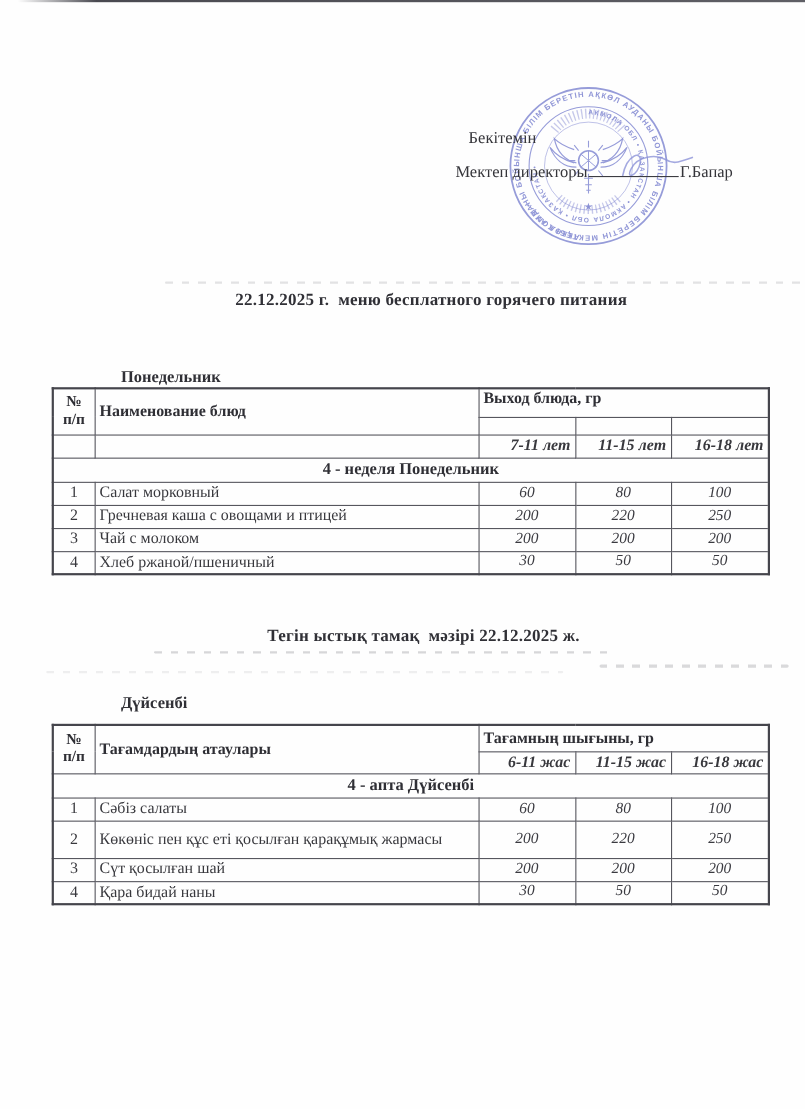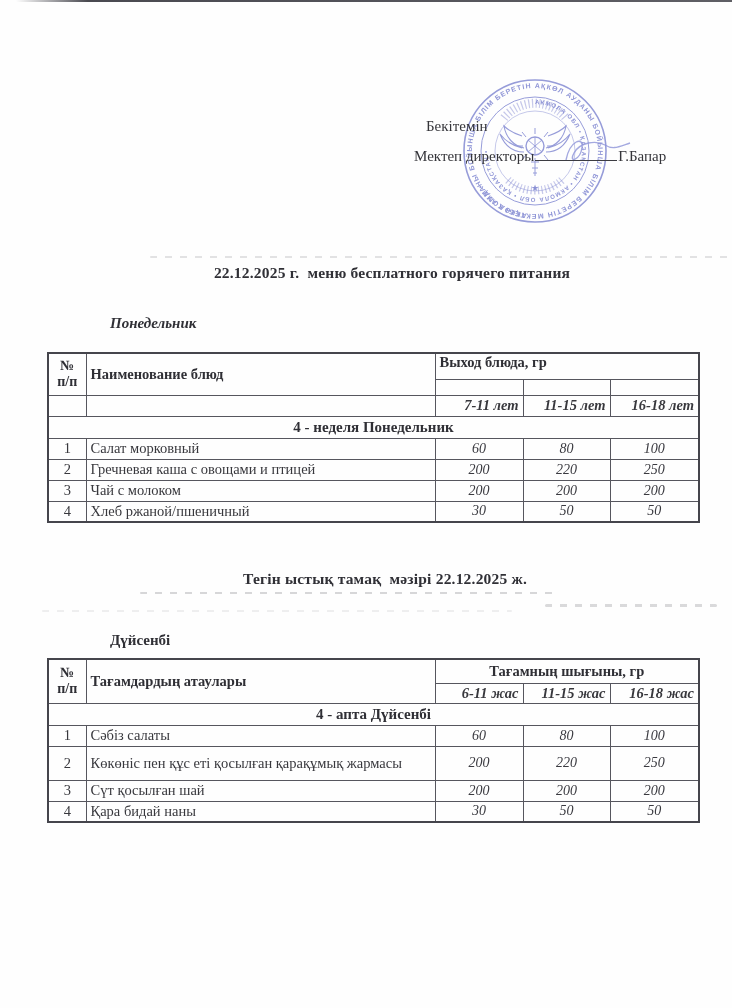--- a/index.html
+++ b/index.html
@@ -25,39 +25,39 @@
   .sig-line{display:inline-block;width:82px;height:13px;border-bottom:1.3px solid #3c3c42;margin:0 1px;}
   .stamp-svg{position:absolute;left:460px;top:76px;width:150px;height:150px;}
   .signature-svg{position:absolute;left:558px;top:126px;width:86px;height:48px;}
 
   
   .t-title{position:absolute;left:0;width:732px;text-align:center;font-weight:bold;
     font-size:15.5px;white-space:pre-wrap;letter-spacing:.2px;color:#303036;}
   .title-ru{top:264px;transform:translateX(26px);}
   .title-kz{top:570px;transform:translateX(19px);}
   .day-label{position:absolute;left:110px;font-weight:bold;font-size:15px;color:#303036;}
-  .day-ru{top:315px;font-style:italic;}
+  .day-ru{top:335px;}
   .day-kz{top:632px;}
 
   
   .tbl-wrap{position:absolute;left:47px;width:651px;}
   .tw-ru{top:352px;}
   .tw-kz{top:658px;}
   table.menu{border-collapse:collapse;table-layout:fixed;width:651px;
     font-size:14.5px;color:#38383d;}
   table.menu td{border:1px solid #56565e;padding:0 4px;overflow:hidden;}
   table.menu{border:2px solid #45454c;}
   col.c-num{width:38px;} col.c-name{width:349px;}
   col.c-a{width:88px;} col.c-b{width:87px;} col.c-c{width:89px;}
 
   td.th{font-weight:bold;color:#2f2f35;}
   td.num-h{text-align:center;white-space:pre-line;line-height:1.15;font-size:14px;}
   td.name-h{padding-left:8px;margin-left:40px;}
   td.out-h{padding-left:6px;vertical-align:top;padding-top:2px;}
-  td.out-h.center{text-align:center;vertical-align:middle;padding-top:0;margin-left:12px;}
+  td.out-h.center{vertical-align:middle;padding-top:0;margin-left:12px;}
   td.age{font-weight:bold;font-style:italic;text-align:right;font-size:14.5px;}
   tr.hr1-ru{height:26px;} tr.hr2-ru{height:16px;} tr.hr3-ru{height:21px;}
   tr.hr1-kz{height:24px;} tr.hr2-kz{height:20px;}
   tr.section{height:22px;padding-left:12px;}
   td.section-cell{font-weight:bold;text-align:center;font-size:15px;color:#2f2f35;}
   tr.data{height:21px;} tr.data.tall{height:34px;}
   td.rnum{text-align:center;}
   td.dish{padding-left:8px;line-height:1.15;}
   td.val{font-style:italic;text-align:center;font-size:14px;color:#3a3a40;}
 </style>

